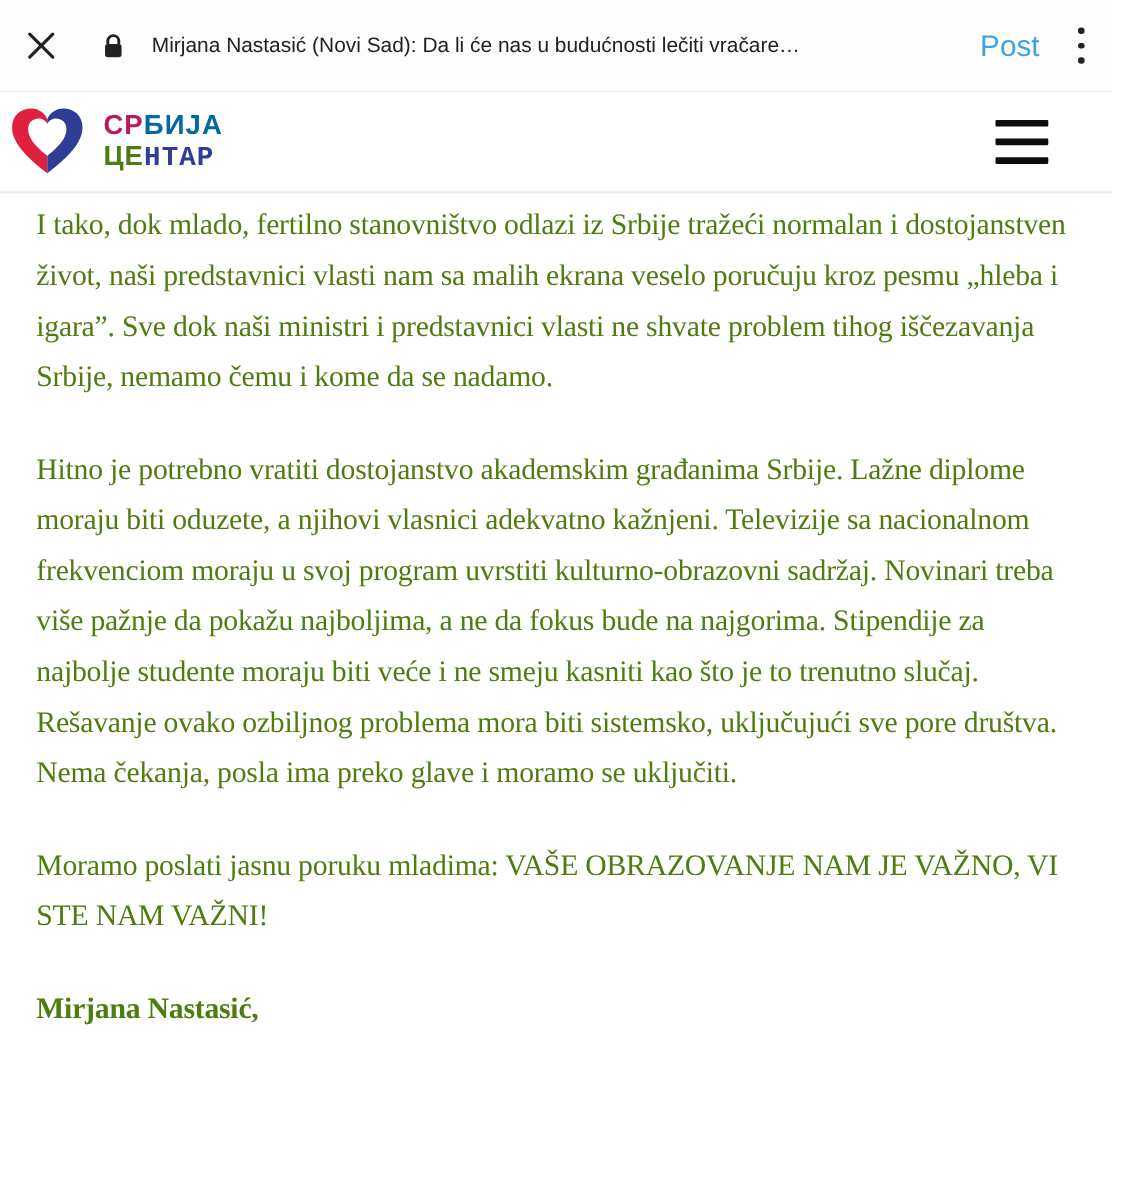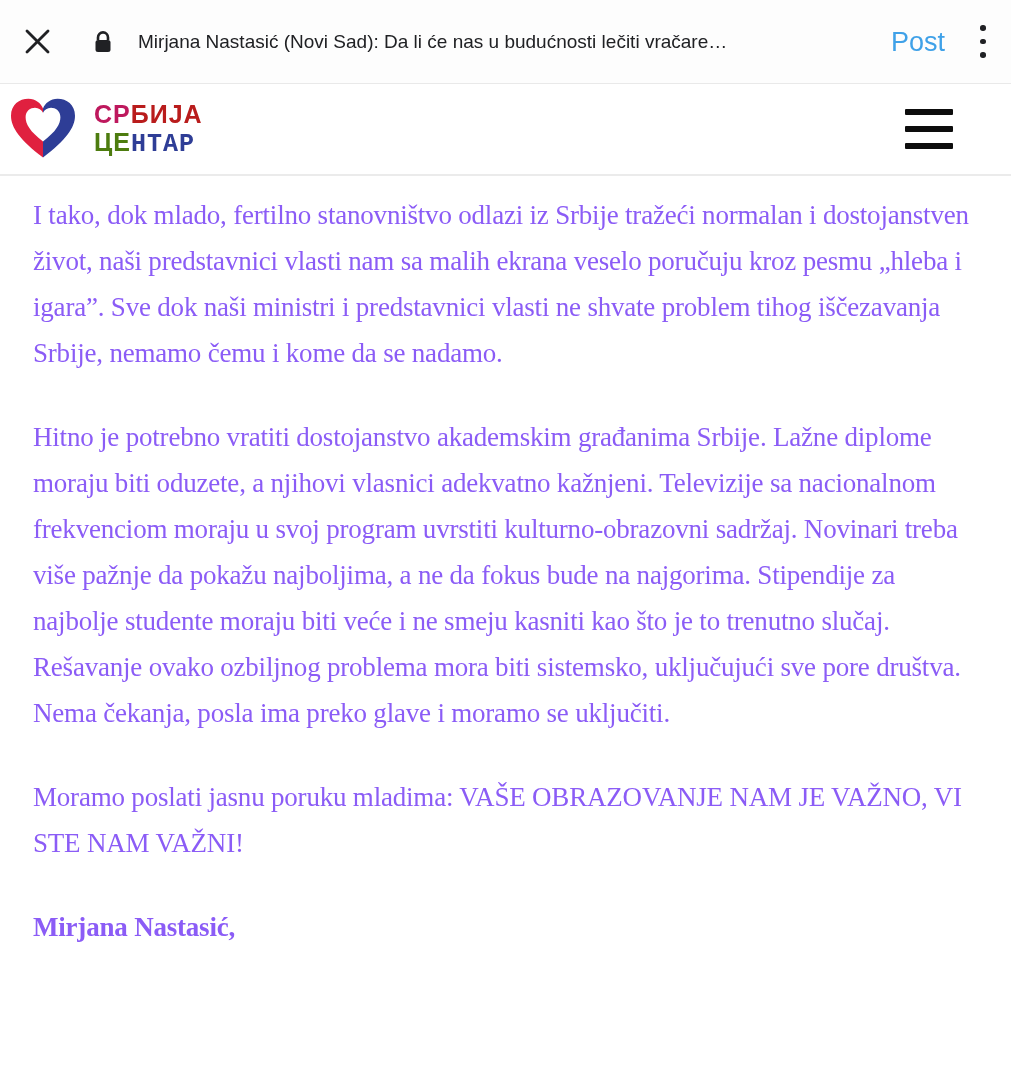--- a/index.html
+++ b/index.html
@@ -33,23 +33,23 @@
     height:92px; background:#ffffff; border-bottom:2px solid #ebebeb;
     display:flex; align-items:center; padding:0 58px 0 8px;
   }
   .logo { display:flex; align-items:center; cursor:pointer; }
   .wordmark { margin-left:16px; font-weight:700; font-size:25px; line-height:28px; letter-spacing:1px; }
   .hamburger { margin-left:auto; background:none; border:none; cursor:pointer; display:flex; flex-direction:column; gap:11px; padding:4px 0; }
   .hamburger .bar { width:48px; height:6px; background:#0d0d0d; border-radius:1px; }
 
   
   .article {
-    padding:16px 33px 0 33px;
+    padding:5px 33px 0 33px;
     font-family:"Liberation Serif", serif;
-    font-size:27px; line-height:46px; color:#8b5cf6; letter-spacing:-0.2px;
+    font-size:27px; line-height:46px; color:#4d7c0f; letter-spacing:-0.2px;
   }
   .article p { margin:0 0 38px 0; }
   .signature { line-height:46px; }
   .signature strong { font-weight:700; }
 </style>
 </head>
 <body>
 
 <div class="screen">
 
@@ -91,21 +91,21 @@
           <clipPath id="halfR">
               <rect x="50" y="0" width="50" height="92"></rect>
             </clipPath>
         </defs>
         <path d="M50 87 C17 62 4 44 4 27 C4 11 16 2.5 29 2.5 C39.5 2.5 47 9 50 16.5 C53 9 60.5 2.5 71 2.5 C84 2.5 96 11 96 27 C96 44 83 62 50 87 Z" fill="#e0203f" clip-path="url(#halfL)"></path>
         <path d="M50 87 C17 62 4 44 4 27 C4 11 16 2.5 29 2.5 C39.5 2.5 47 9 50 16.5 C53 9 60.5 2.5 71 2.5 C84 2.5 96 11 96 27 C96 44 83 62 50 87 Z" fill="#2e3d96" clip-path="url(#halfR)"></path>
         <path d="M50 64 C31 49 25 39 25 29 C25 20 32 15.5 38.5 15.5 C43.8 15.5 48 18.6 50 22.6 C52 18.6 56.2 15.5 61.5 15.5 C68 15.5 75 20 75 29 C75 39 69 49 50 64 Z" fill="#ffffff"></path>
       </svg>
       <span class="wordmark">
         <span style="display:block;">
-          <span style="color:#be185d;">СР</span><span style="color:#b91c1c;">БИЈА</span>
+          <span style="color:#be185d;">СР</span><span style="color:#0369a1;">БИЈА</span>
         </span>
         <span style="display:block;">
           <span style="color:#4d7c0f;">ЦЕ</span><span style="color:#2e3d96;font-family:Liberation Mono, monospace;">НТАР</span>
         </span>
       </span>
     </a>
 
     <button class="hamburger">
       <span class="bar"></span>
       <span class="bar"></span>

